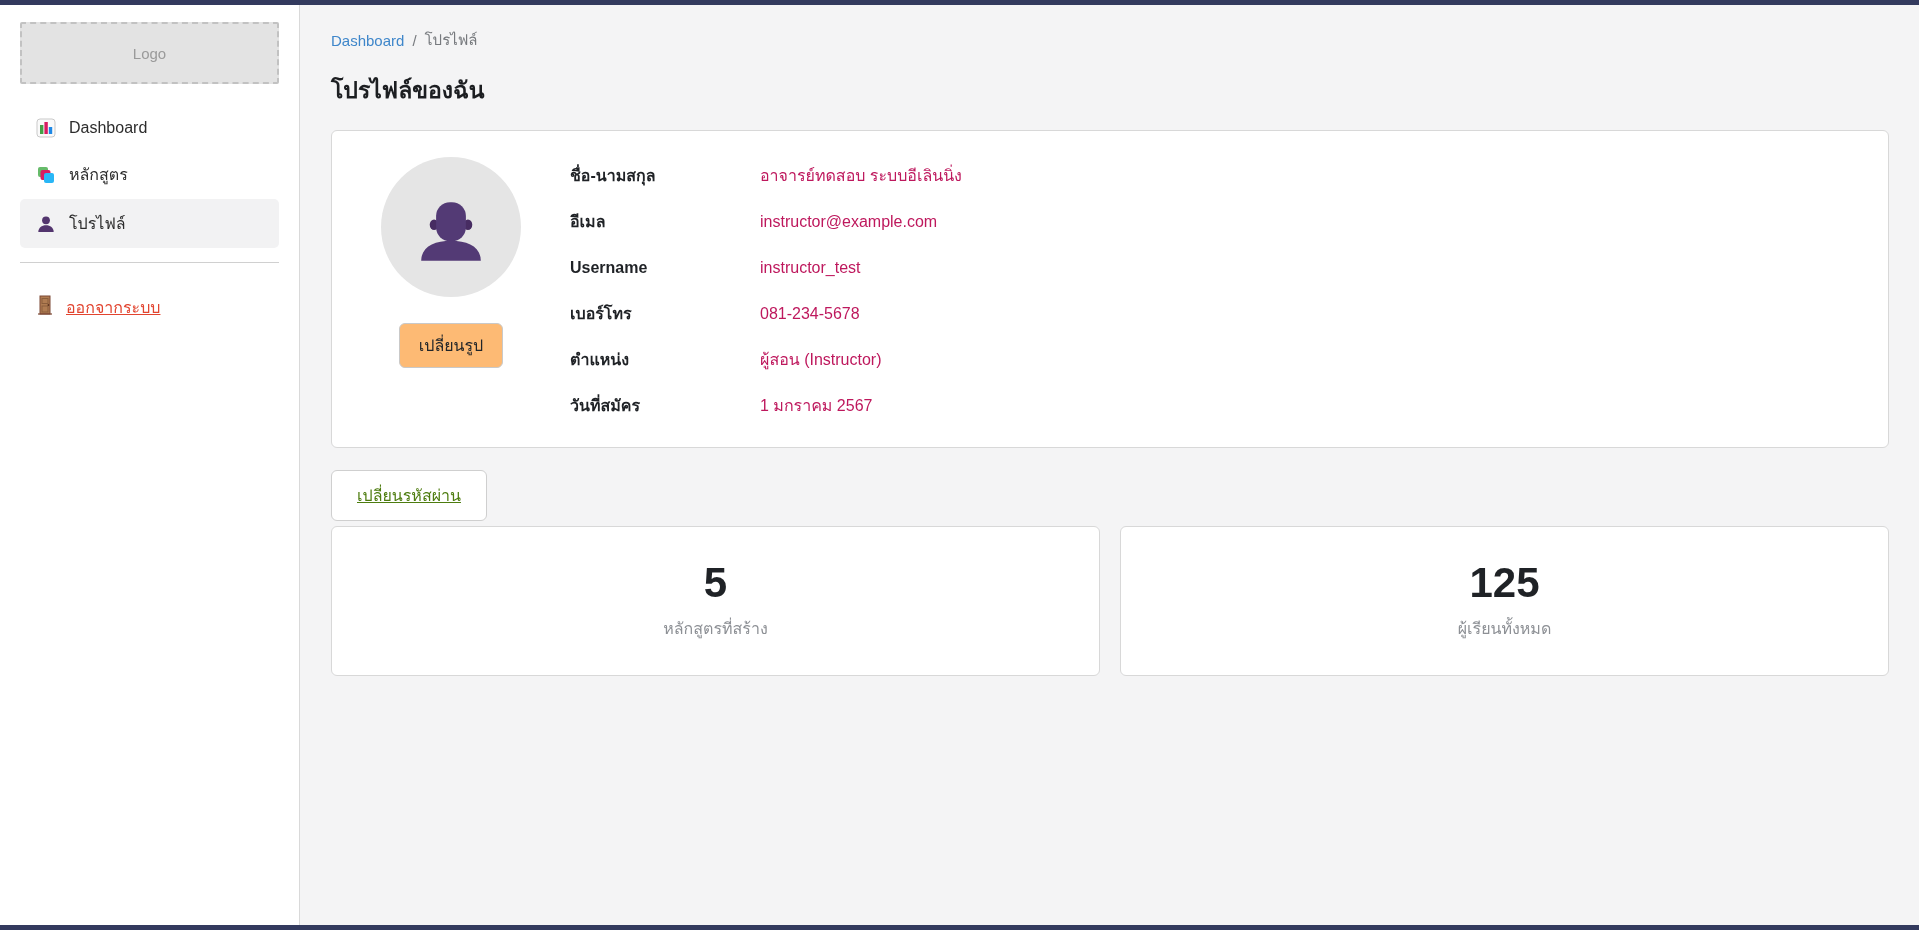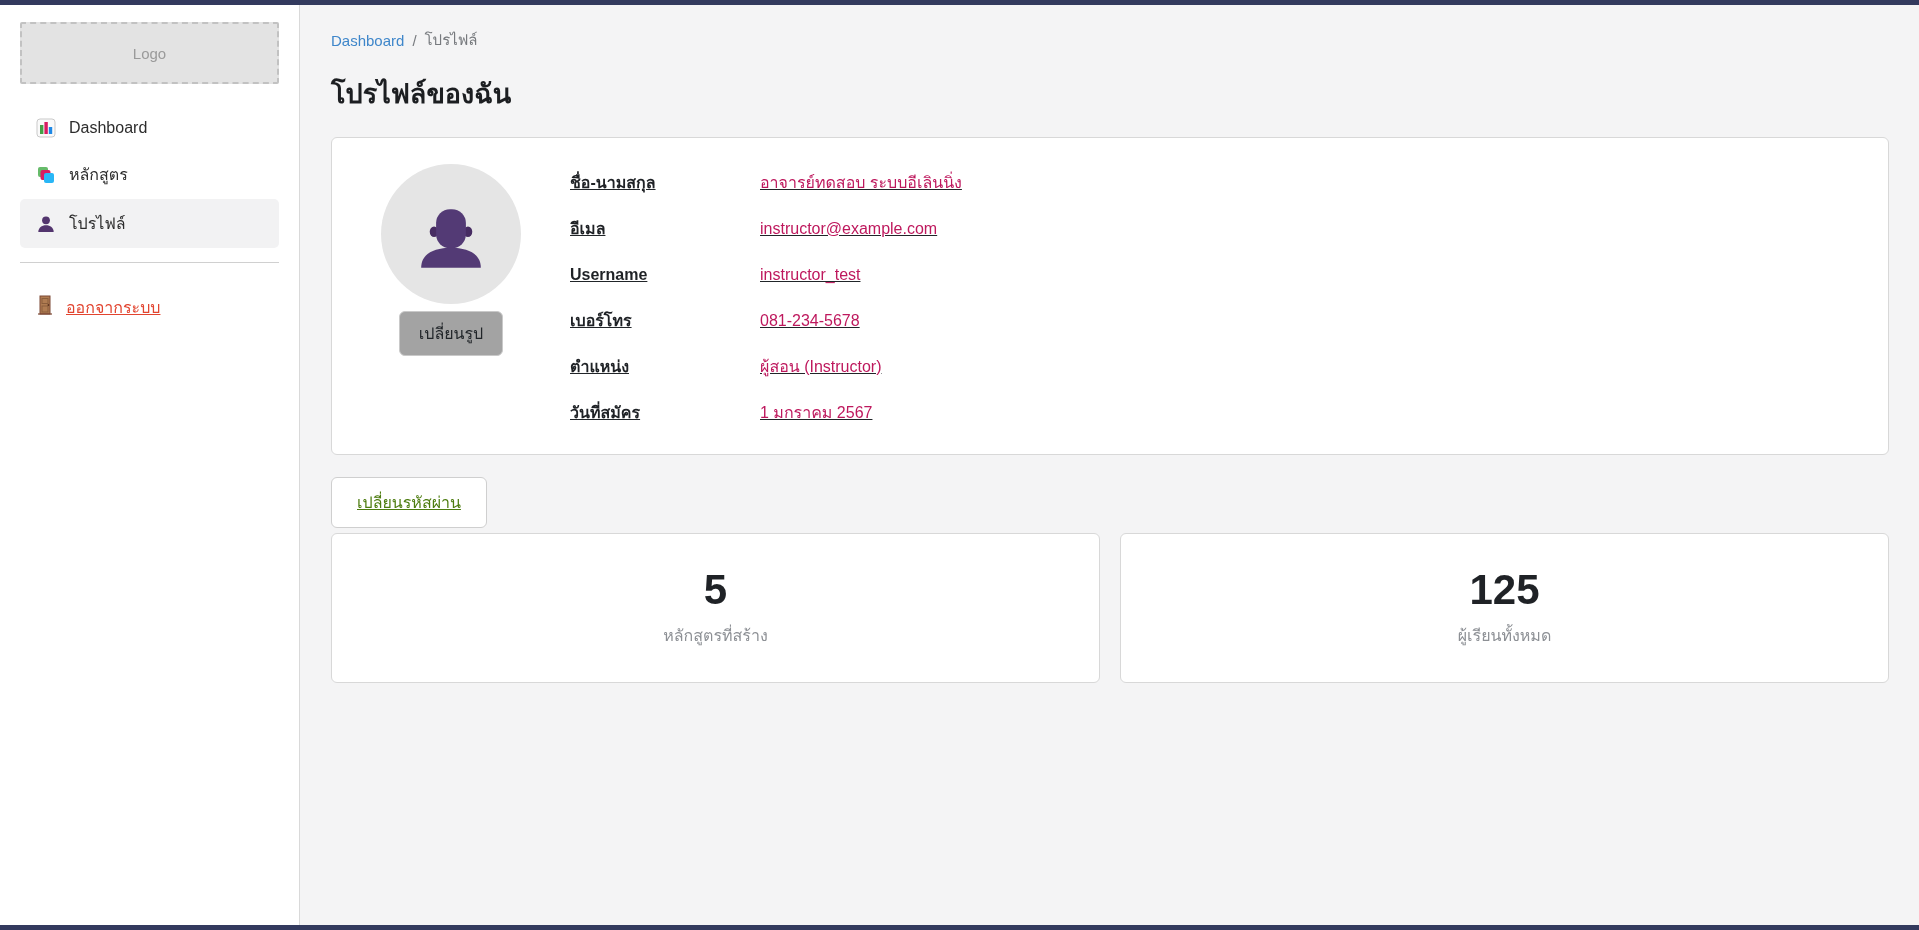--- a/index.html
+++ b/index.html
@@ -36,43 +36,43 @@
   .logout-link {
     display:inline-flex; gap:12px; margin-left:16px;
     color:#e2442f; font-size:16px; text-decoration:underline; cursor:pointer;
   }
   .logout-link .ico { width:18px; height:20px; }
 
   
   .main { margin-left:301px; padding:28px 30px 0 30px; }
   .breadcrumb { font-size:15px; color:#777a7e; display:flex; gap:8px; align-items:center; }
   .breadcrumb .crumb-link { color:#3e86ca; text-decoration:none; cursor:pointer; }
-  .page-title { margin-top:20px; font-size:27px; font-weight:bold; color:#1c1e21; }
+  .page-title { margin-top:20px; font-size:23px; font-weight:bold; color:#1c1e21; }
 
   .card {
     background:#fff; border:1px solid #d8d8d8; border-radius:6px;
   }
   .profile-card {
     margin-top:22px; padding:26px 24px 30px 24px;
     display:flex; gap:24px; min-height:317px;
   }
   .avatar-col { width:190px; display:flex; flex-direction:column; align-items:center; }
   .avatar-circle {
     width:140px; height:140px; border-radius:50%; background:#e5e5e5;
     display:flex; align-items:center; justify-content:center;
   }
   .avatar-circle svg { width:74px; height:74px; margin-top:14px; }
   .change-photo-btn {
-    margin-top:7px; padding:9px 19px; background:#a3a3a3;
+    margin-top:26px; padding:9px 19px; background:#fdba74;
     border:1px solid #c9c9c9; border-radius:6px;
     font-size:16px; color:#212529; cursor:pointer;
     font-family:inherit;
     text-align:right;
   }
-  .fields { padding-top:8px; flex:1;text-decoration:underline; }
+  .fields { padding-top:8px; flex:1; }
   .field-row { display:flex; margin-bottom:24px; line-height:22px; }
   .field-row:last-child { margin-bottom:0; }
   .field-label { width:190px; font-weight:bold; font-size:16px; color:#1f2226; }
   .field-value { font-size:16px; color:#be185d; }
 
   .actions-row { margin-top:22px; display:flex; gap:22px; }
   .btn-primary {
     display:inline-block; background:#4a94da; border:none; border-radius:6px;
     padding:12px 25px; font-size:16px; color:#ffffff;
     text-decoration:underline; cursor:pointer; font-family:inherit;

